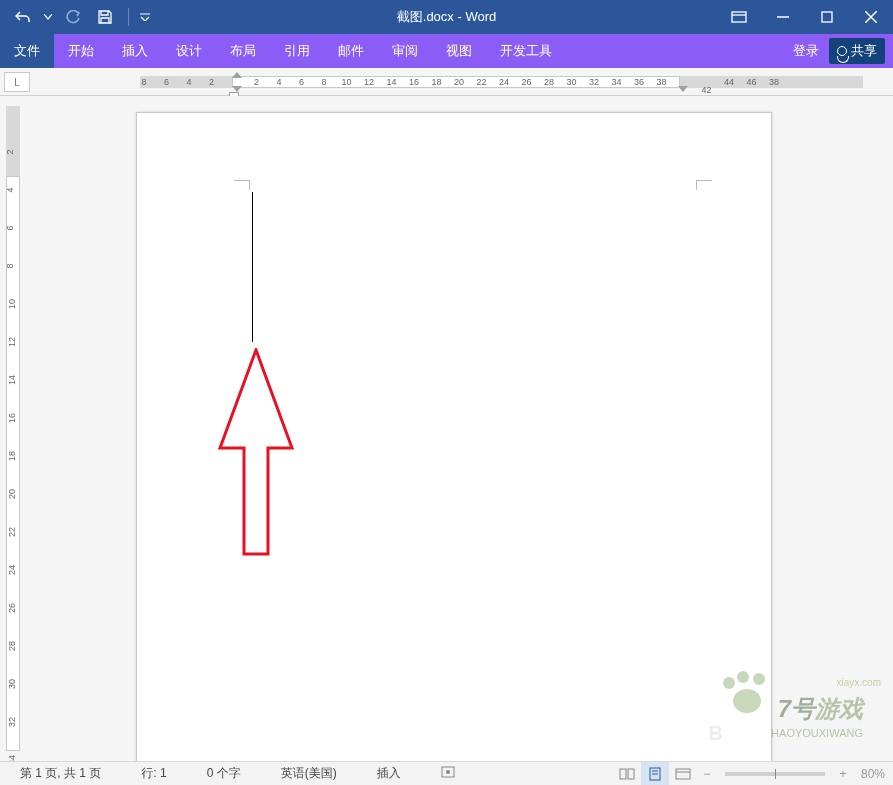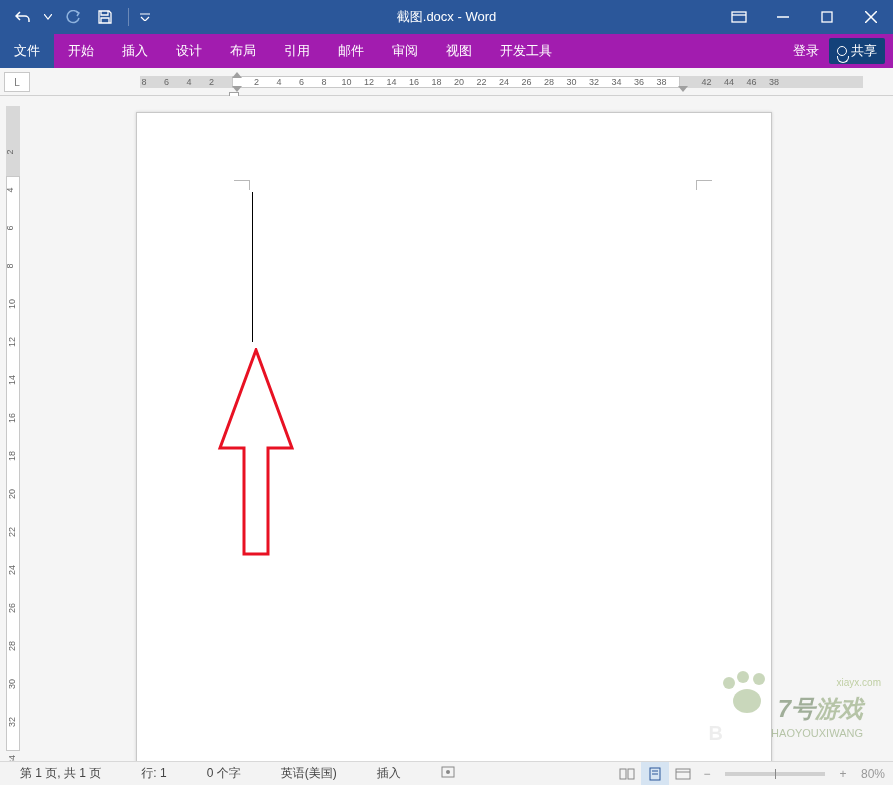--- a/index.html
+++ b/index.html
@@ -9,21 +9,21 @@
   .titlebar { height: 34px; background: #2b579a; display: flex; align-items: center; color: #fff; position: relative; gap: 36px; }
   .qat { display: flex; align-items: center; gap: 6px; padding-left: 10px; }
   .qat .icon, .winctrl .icon { width: 26px; height: 26px; display: flex; align-items: center; justify-content: center; cursor: pointer; }
   .qat svg, .winctrl svg { fill: #fff; stroke: #fff; }
   .qat-sep { width:1px; height:18px; background: rgba(255,255,255,.3); margin:0 4px; }
   .doc-title { position: absolute; left: 50%; transform: translateX(-50%); font-size: 13px; color: #fff; white-space: nowrap; }
   .winctrl { margin-left: auto; display: flex; align-items: center; }
   .winctrl .icon { width: 44px; height: 34px; }
 
   
-  .ribbon { height: 34px; background: #a21caf; display: flex; align-items: stretch; color: #fff; font-size: 13px; }
+  .ribbon { height: 34px; background: #8b5cf6; display: flex; align-items: stretch; color: #fff; font-size: 13px; }
   .tab { padding: 0 14px; display: flex; align-items: center; cursor: pointer; }
   .tab.file { background: #2b579a; }
   .tell-me { margin-left: 10px; display: flex; align-items: center; color: #cfe0f2; font-size: 12px; gap: 6px; }
   .tell-bulb { width:12px; height:12px; border:1px solid #cfe0f2; border-radius:50%; position:relative; }
   .tell-bulb::after{content:"";position:absolute;width:4px;height:4px;background:#cfe0f2;border-radius:50%;left:3px;top:3px;}
   .ribbon .spacer { flex: 1; }
   .login { padding: 0 10px; display:flex; align-items:center; cursor:pointer; }
   .share-btn { background:#14427a; height:26px; margin:4px 8px 4px 0; padding:0 8px; display:flex; align-items:center; gap:4px; border-radius:2px; cursor:pointer; }
   .share-icon{width:10px;height:10px;border:1.2px solid #fff;border-radius:50%;position:relative;display:inline-block;}
   .share-icon::before{content:"";position:absolute;width:10px;height:6px;border:1.2px solid #fff;border-top:none;border-radius:0 0 6px 6px;left:-1px;top:9px;}
@@ -182,21 +182,21 @@
         <span class="h-tick" style="left: 341.5px;">22</span>
         <span class="h-tick" style="left: 364px;">24</span>
         <span class="h-tick" style="left: 386.5px;">26</span>
         <span class="h-tick" style="left: 409px;">28</span>
         <span class="h-tick" style="left: 431.5px;">30</span>
         <span class="h-tick" style="left: 454px;">32</span>
         <span class="h-tick" style="left: 476.5px;">34</span>
         <span class="h-tick" style="left: 499px;">36</span>
         <span class="h-tick" style="left: 521.5px;">38</span>
         <span class="h-tick" style="left: 544px;"></span>
-        <span class="h-tick" style="left: 566.5px;">42</span>
+        <span class="h-tick" style="left: 566.5px; margin-top: 8px;">42</span>
         <span class="h-tick" style="left: 589px;">44</span>
         <span class="h-tick" style="left: 611.5px;">46</span>
         <span class="h-tick" style="left: 634px;">38</span>
       </div>
     <div class="indent-top"></div>
     <div class="indent-bot"></div>
     <div class="indent-sq"></div>
     <div class="indent-right"></div>
   </div>
 </div>

